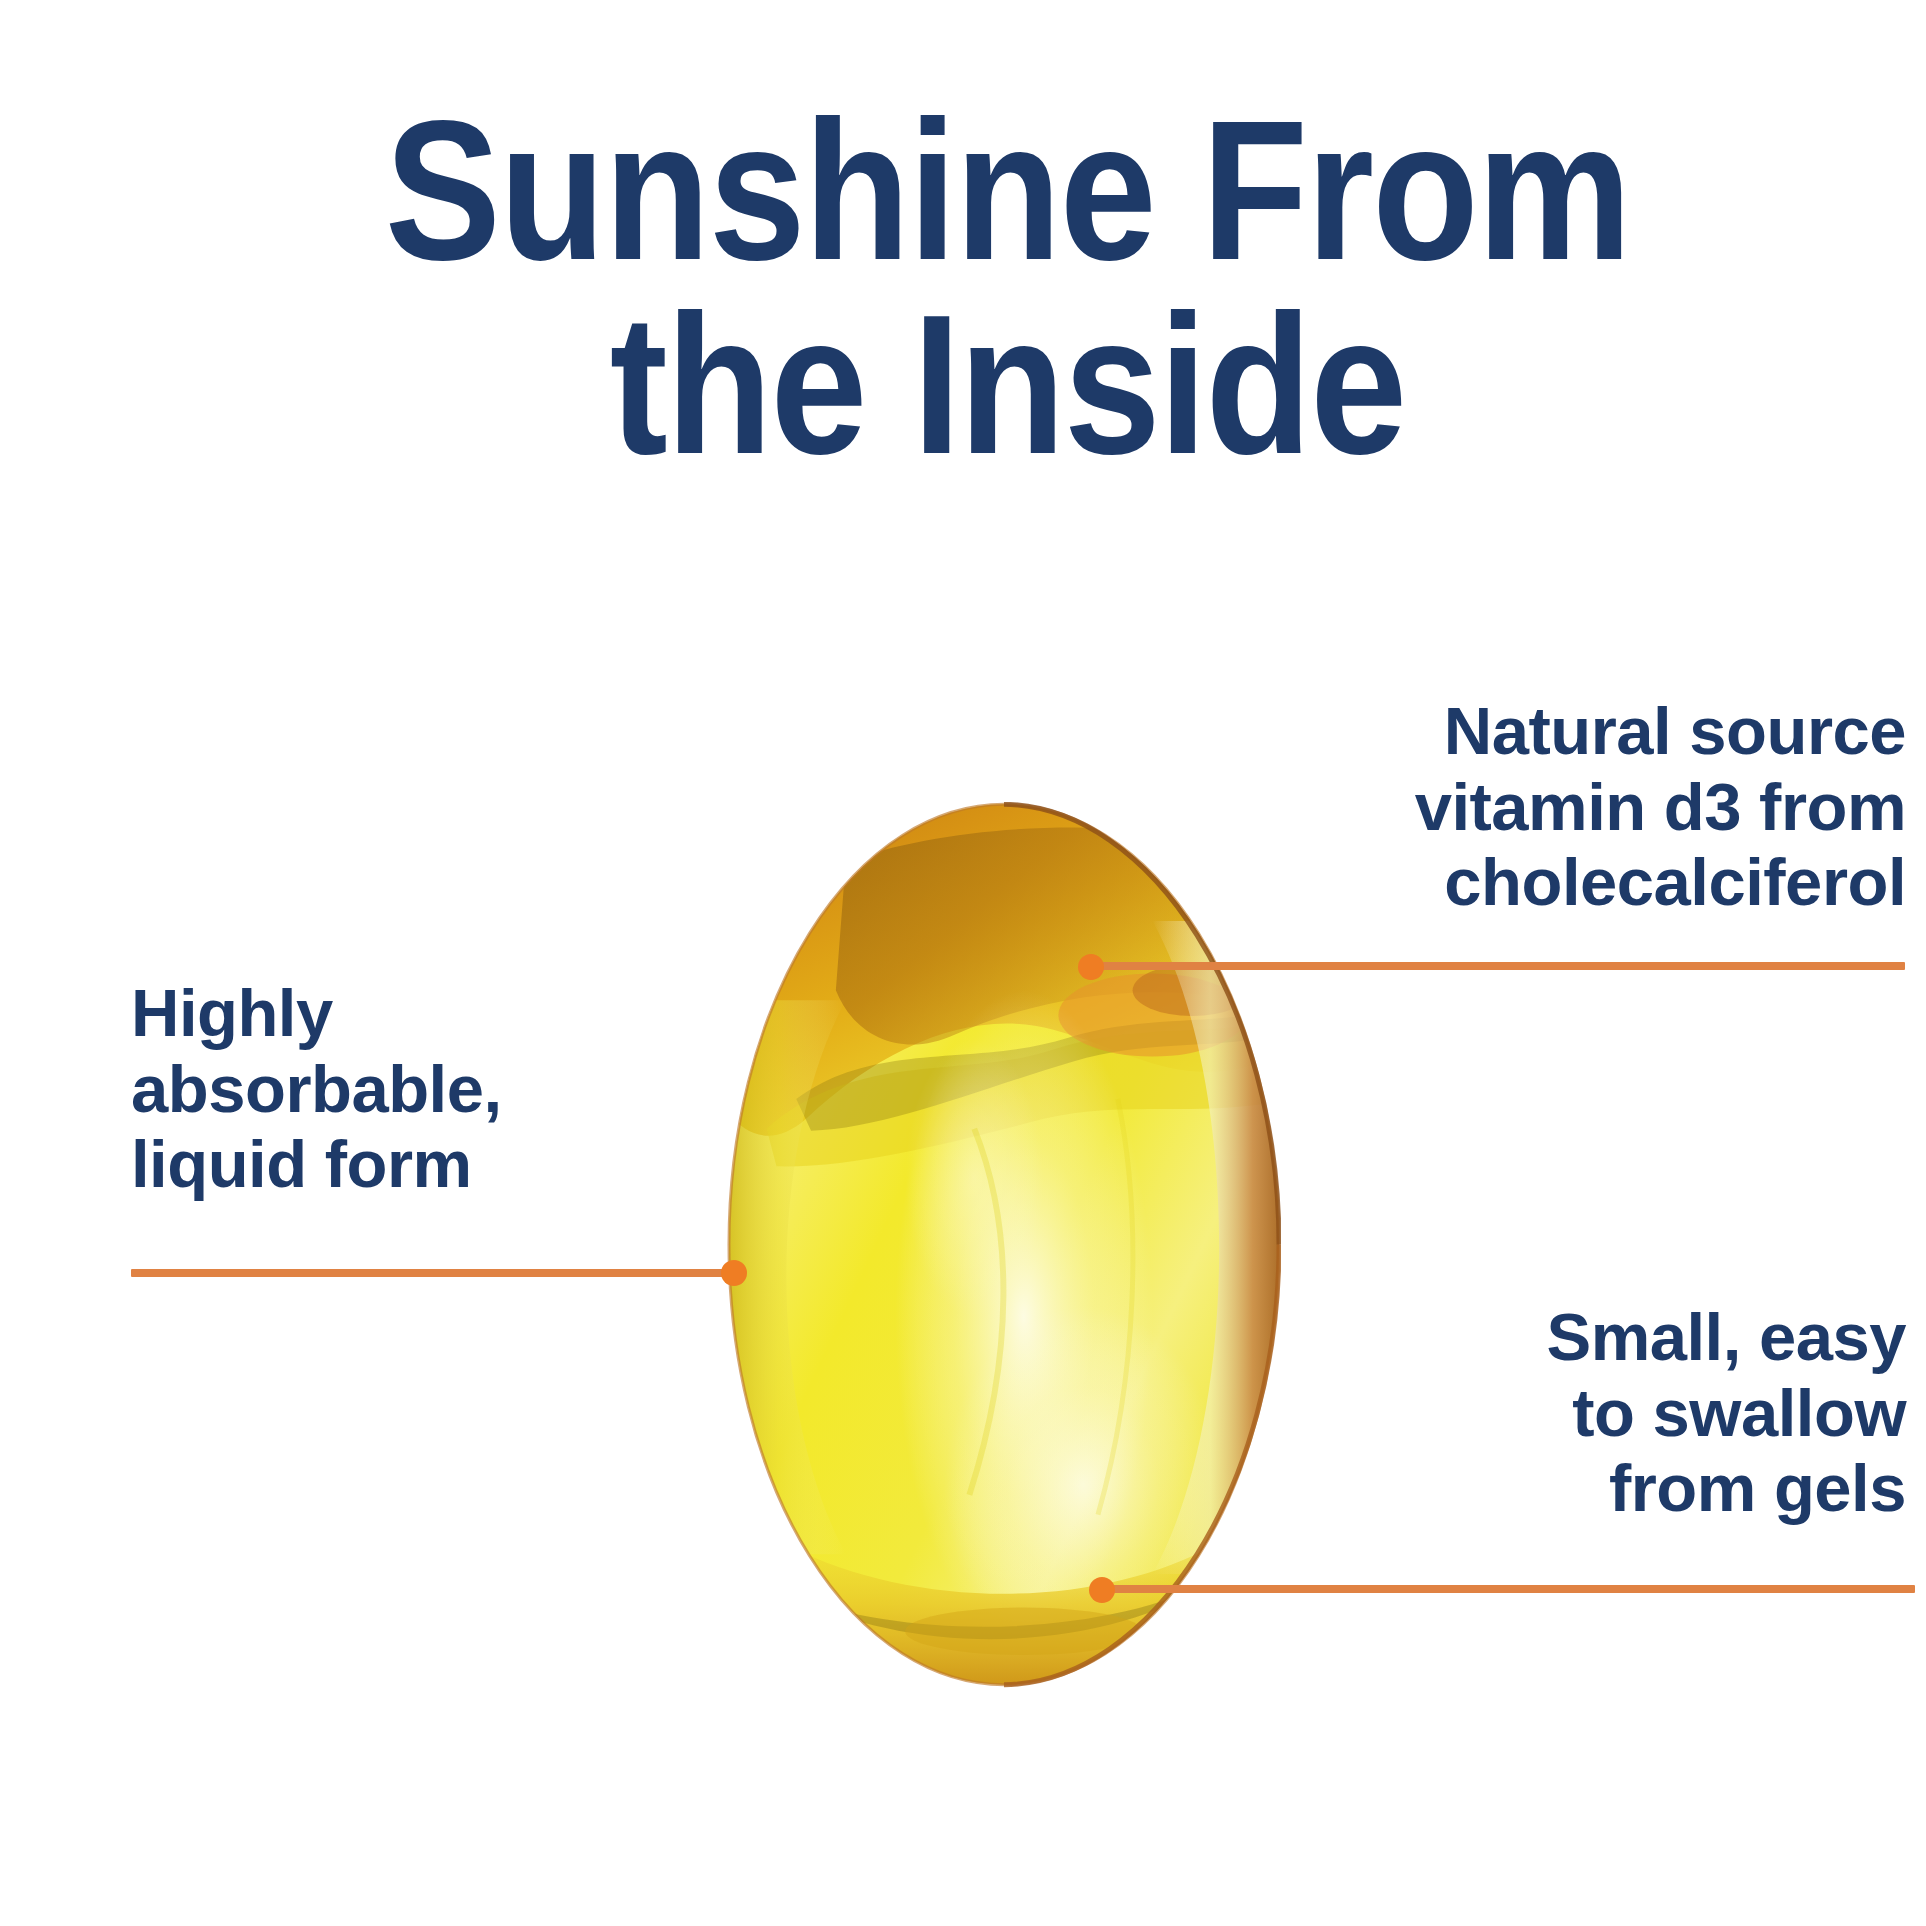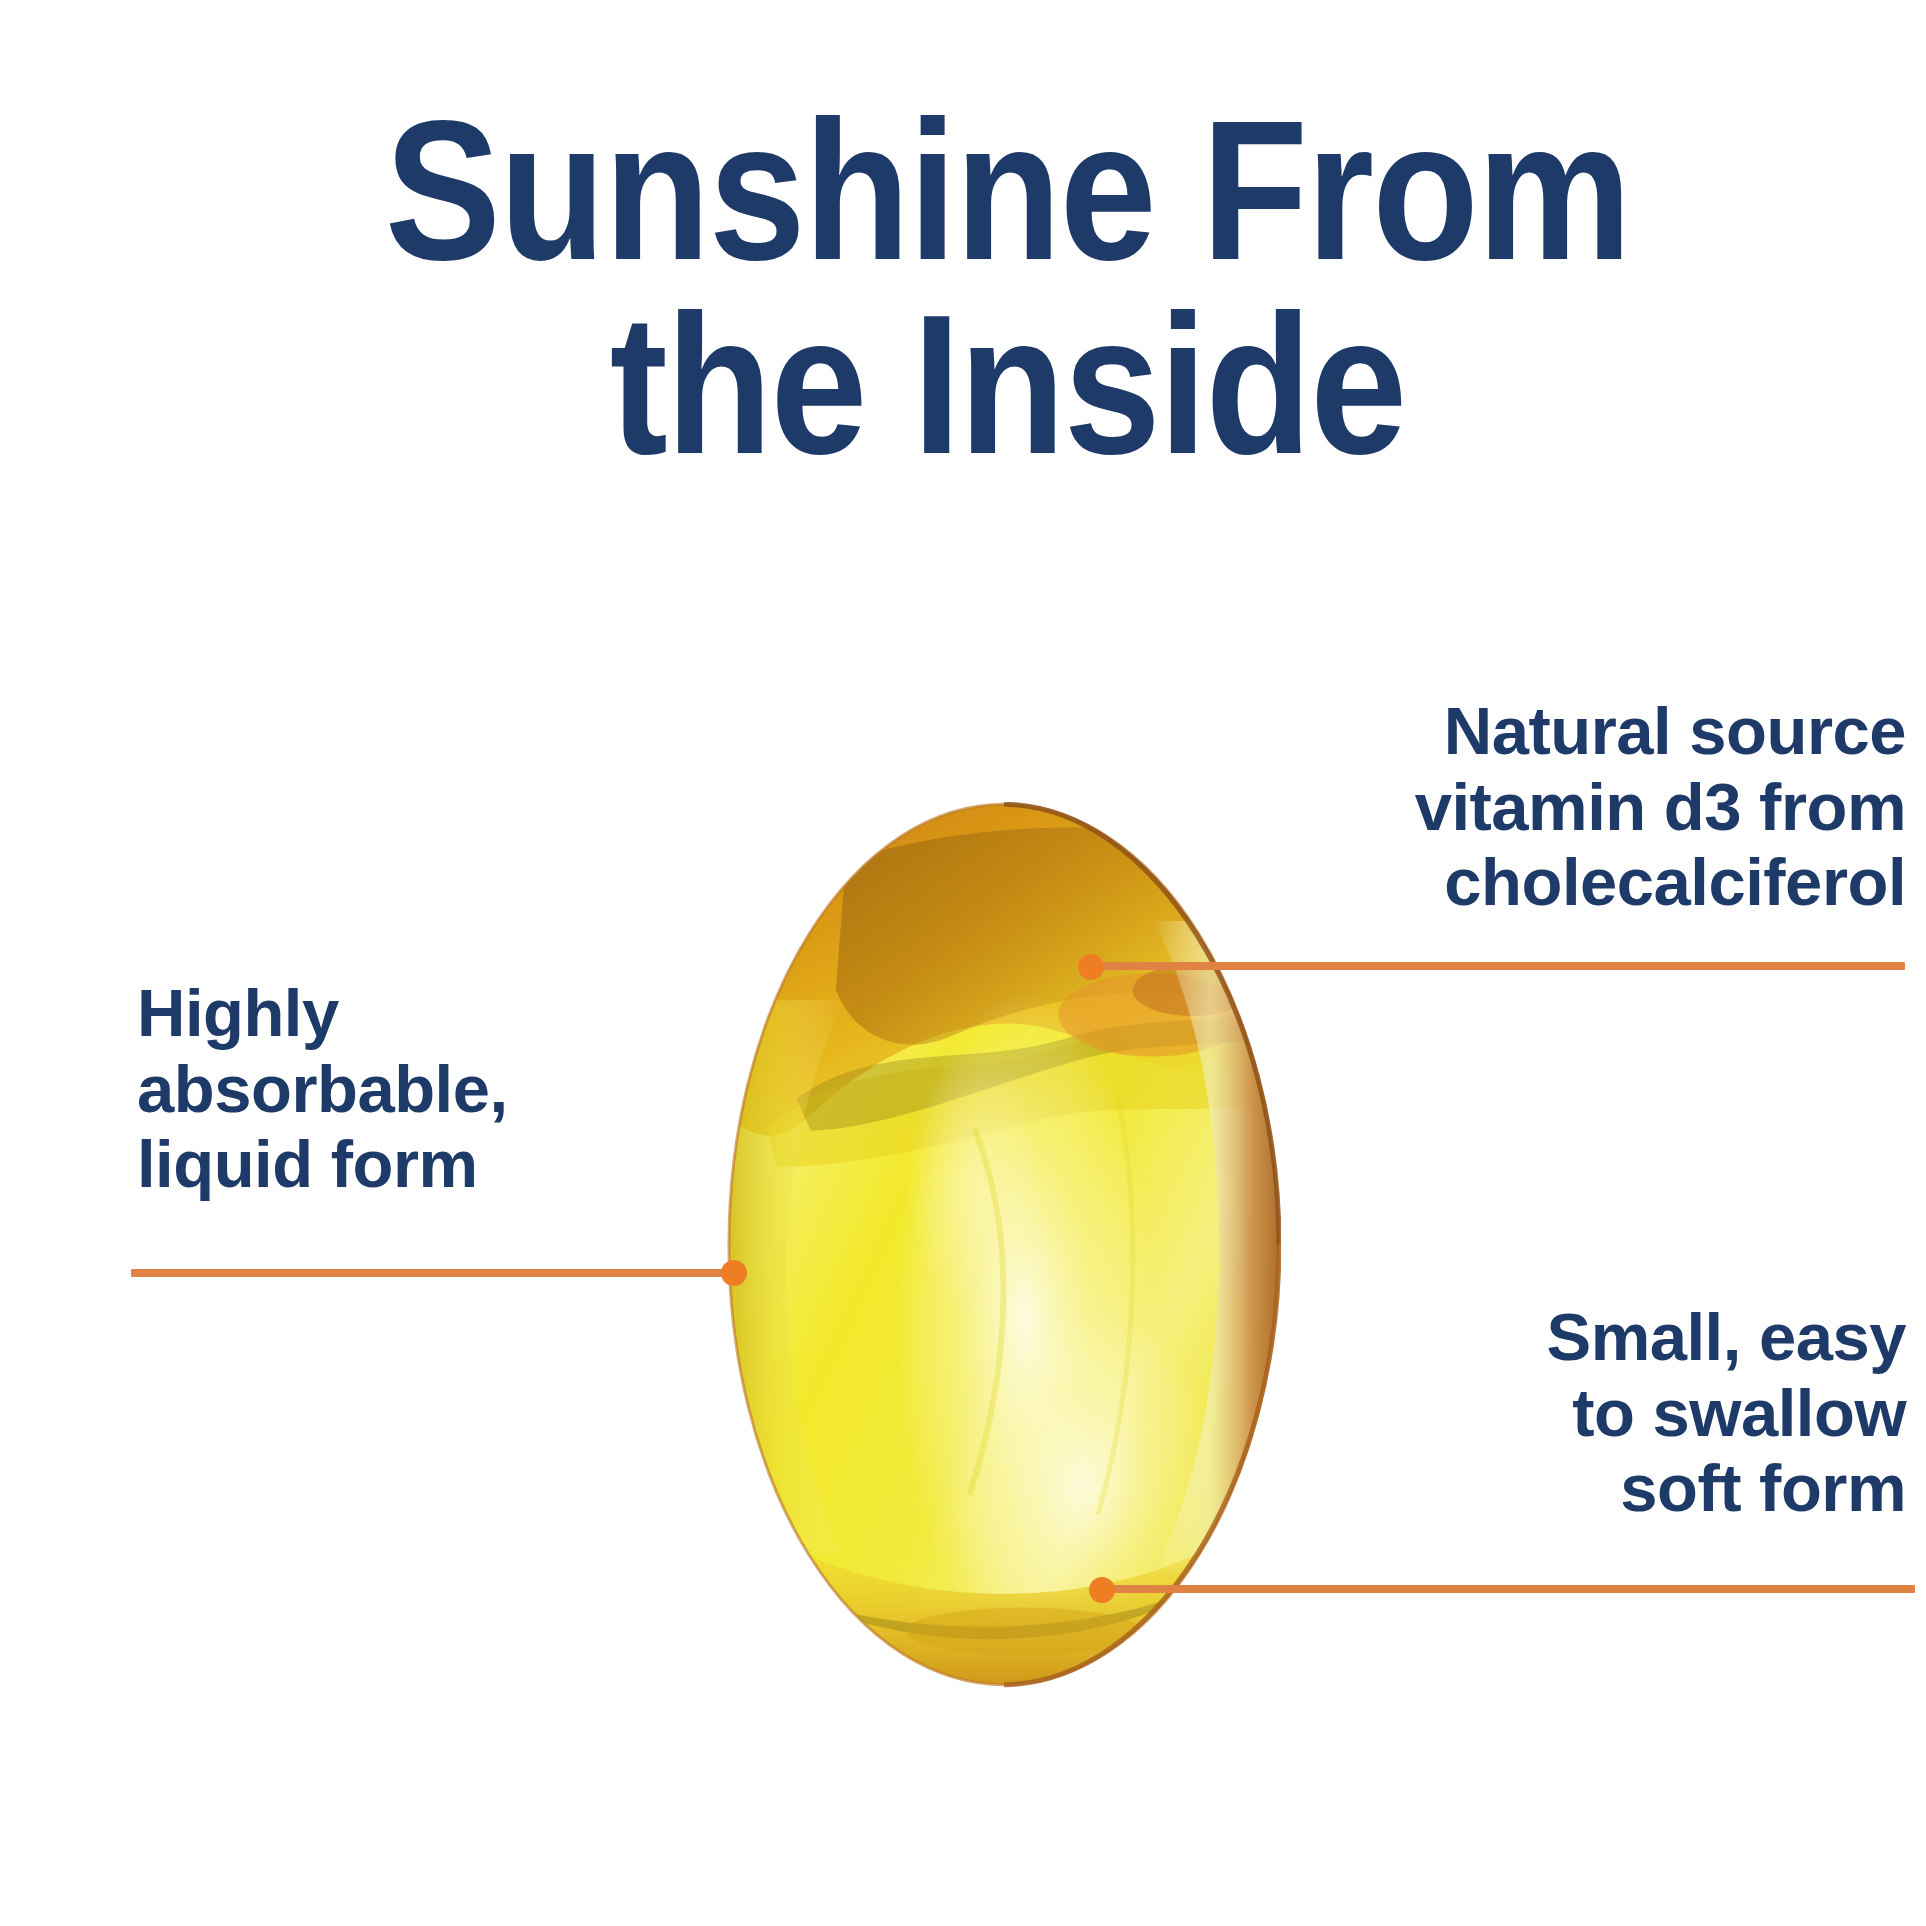--- a/index.html
+++ b/index.html
@@ -32,21 +32,21 @@
   .callout{
     position:absolute;
     color:#1e3a68;
     font-family:"Liberation Sans", sans-serif;
     font-weight:bold;
     font-size:67px;
     line-height:1.13;
     white-space:pre-line;
     letter-spacing:-0.5px;
   }
-  .callout-left{ left:93px; top:975px; width:554px; text-align:left; }
+  .callout-left{ left:87px; top:975px; width:554px; text-align:left; }
   .callout-topright{ right:65px; top:693px; width:614px; text-align:right; }
   .callout-bottomright{ right:65px; top:1299px; width:614px; text-align:right; }
 
   
   .leader{position:absolute;height:8px;background:#e08243;border-radius:1px;}
   .leader-dot{
     position:absolute;width:26px;height:26px;border-radius:50%;
     background:#ef7d23;
   }
   
@@ -190,16 +190,16 @@
   <div class="callout callout-topright">Natural source
 vitamin d3 from
 cholecalciferol</div>
 
   <div class="callout callout-left">Highly
 absorbable,
 liquid form</div>
 
   <div class="callout callout-bottomright">Small, easy
 to swallow
-soft form</div>
+from gels</div>
 
 </div>
 
 
 </body></html>

